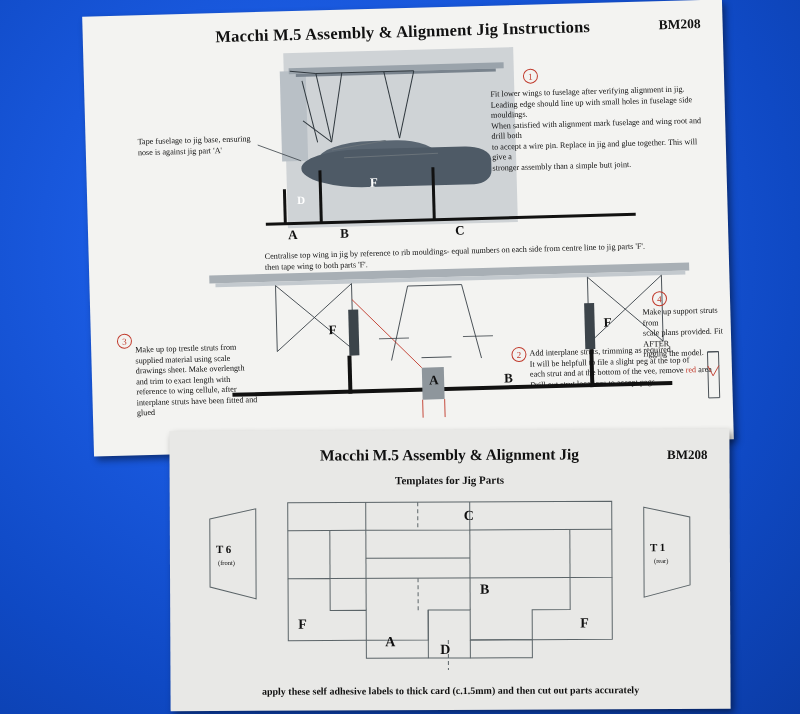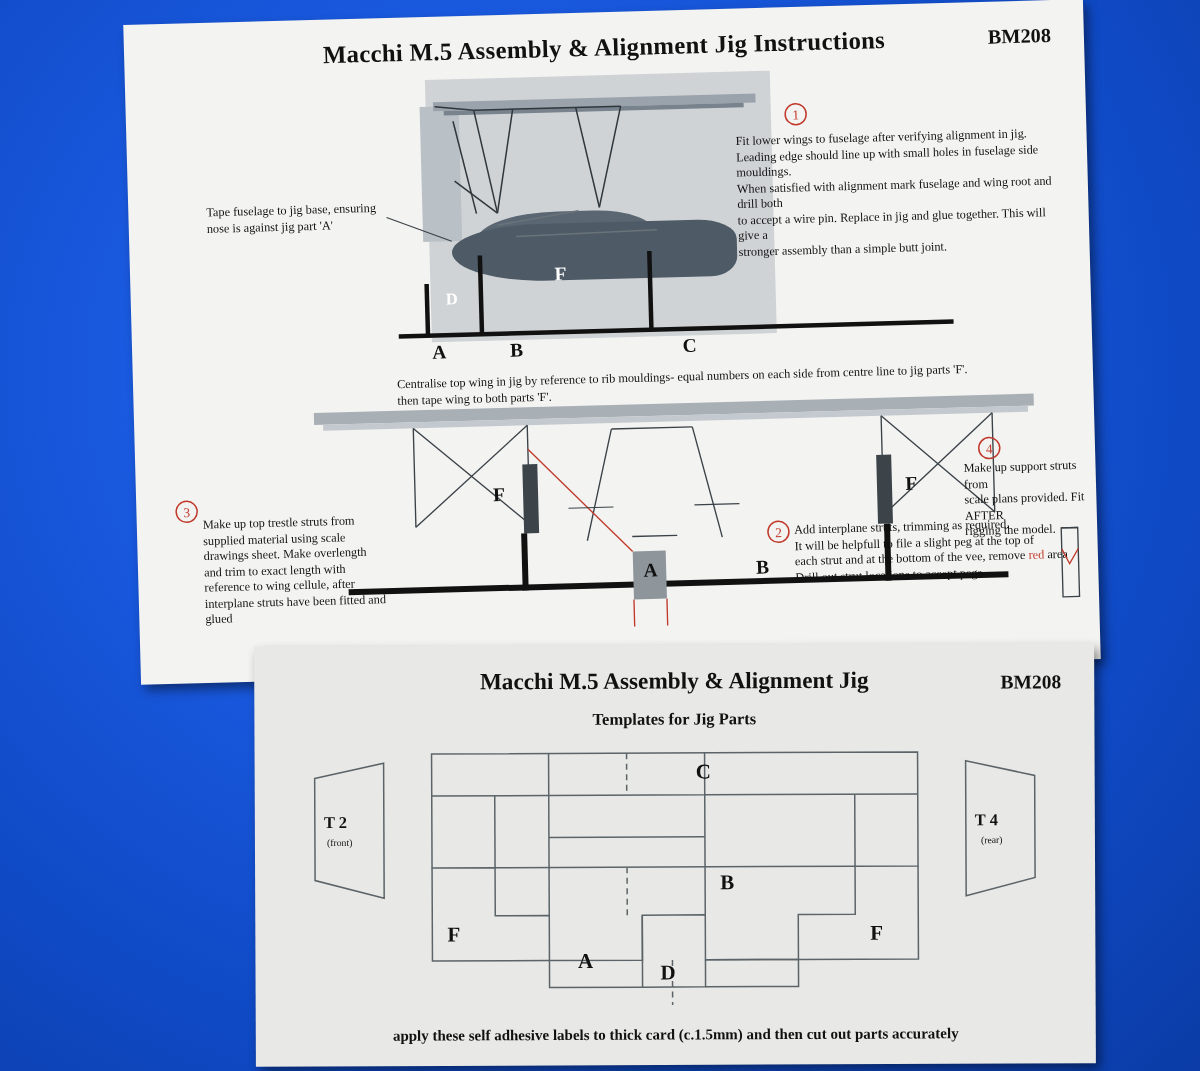--- a/index.html
+++ b/index.html
@@ -287,19 +287,19 @@
     </g>
   </svg>
 
   <div class="tlabel" style="left:294px;top:78px;">C</div>
   <div class="tlabel" style="left:310px;top:152px;">B</div>
   <div class="tlabel" style="left:128px;top:186px;">F</div>
   <div class="tlabel" style="left:410px;top:186px;">F</div>
   <div class="tlabel" style="left:215px;top:204px;">A</div>
   <div class="tlabel" style="left:270px;top:212px;">D</div>
 
-  <div class="tlabel sm" style="left:46px;top:112px;">T 2</div>
+  <div class="tlabel sm" style="left:46px;top:112px;">T 6</div>
   <div class="tlabel tiny" style="left:48px;top:128px;">(front)</div>
-  <div class="tlabel sm" style="left:480px;top:112px;">T 4</div>
+  <div class="tlabel sm" style="left:480px;top:112px;">T 1</div>
   <div class="tlabel tiny" style="left:484px;top:128px;">(rear)</div>
 
   <div class="s2-foot">apply these self adhesive labels to thick card (c.1.5mm) and then cut out parts accurately</div>
 </div>
 
 </body></html>

